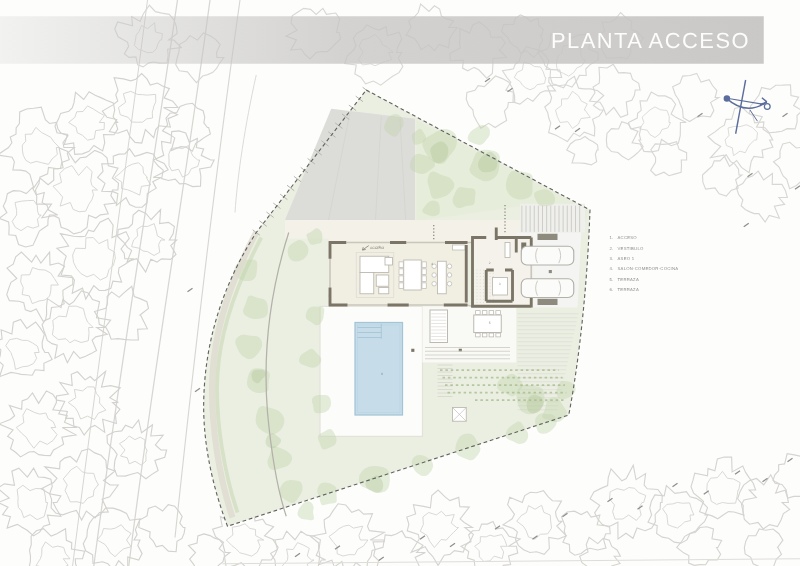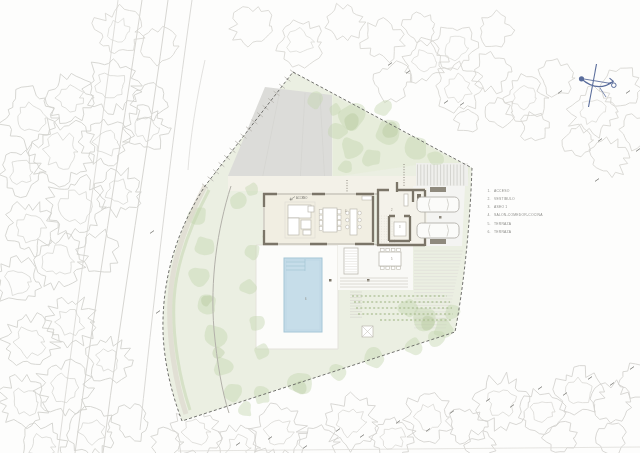--- a/index.html
+++ b/index.html
@@ -510,13 +510,16 @@
       <path d="M613.5,81.5 L608,83.8 M613.5,81.5 L609.5,78.2" stroke="#5a6d9c"></path>
       <path d="M584,79 L611,83.5" stroke-width="0.9" stroke="#5a6d9c"></path>
       <circle id="compassDot" cx="581.5" cy="78.8" r="2.6" stroke="none" fill="#5a6d9c"></circle>
       <circle cx="613.8" cy="85.2" r="2.3" stroke-width="1" stroke="#5a6d9c"></circle>
       <path d="M600,88 L606,97" stroke-width="0.8" stroke="#5a6d9c"></path>
     </g>
 
     <line id="bottomEdge" x1="178" y1="451" x2="640" y2="447" stroke-width="0.8" stroke="#deddd9"></line>
   </svg>
 
+  <div class="banner" id="banner" style="background: linear-gradient(90deg, rgba(197, 196, 194, 0.2), rgba(197, 196, 194, 0.75) 45%, rgba(197, 196, 194, 0.92));">
+    <span class="title" id="titleText" style="color: rgba(255, 255, 255, 0.95);">PLANTA ACCESO</span>
+  </div>
 </div>
 
 </body></html>

